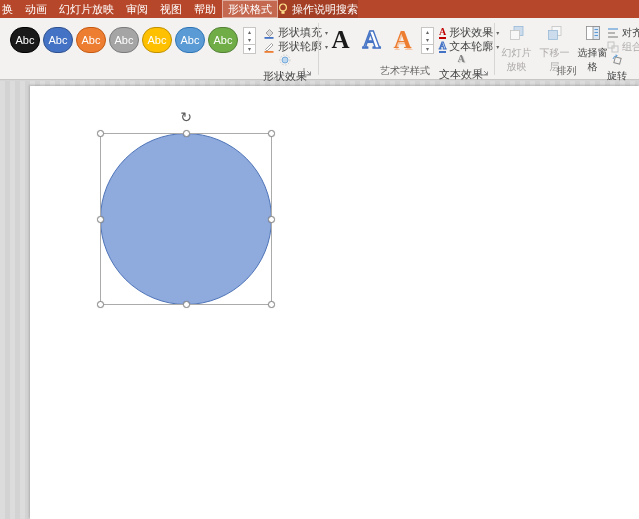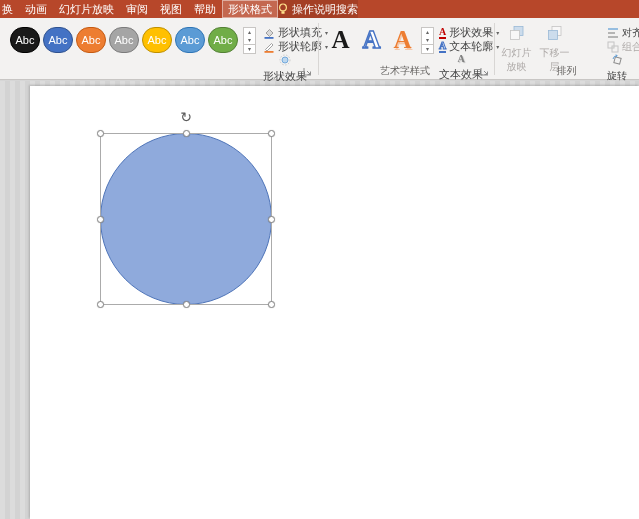--- a/index.html
+++ b/index.html
@@ -181,20 +181,32 @@
     </div>
     <div class="abtn disabled" style="left:536px">
       <span>
         <svg width="16" height="16" viewBox="0 0 16 16">
             <rect x="5" y="1.5" width="9" height="9" fill="#fff" stroke="#8c8c8c" stroke-width="0.8"></rect>
             <rect x="1.5" y="5.5" width="9" height="9" fill="#9dc3e6" stroke="#2e75b6" stroke-width="0.8"></rect>
           </svg>
       </span>
       <span class="albl">下移一层</span>
     </div>
+    <div class="abtn" style="left:574px">
+      <span>
+        <svg width="16" height="16" viewBox="0 0 16 16">
+            <rect x="1.5" y="1.5" width="13" height="13" fill="#fff" stroke="#8c8c8c" stroke-width="0.8"></rect>
+            <rect x="8" y="1.5" width="6.5" height="13" fill="#dce6f2" stroke="#8c8c8c" stroke-width="0.8"></rect>
+            <line x1="9.5" y1="4.5" x2="13" y2="4.5" stroke="#5b9bd5" stroke-width="1"></line>
+            <line x1="9.5" y1="7.5" x2="13" y2="7.5" stroke="#5b9bd5" stroke-width="1"></line>
+            <line x1="9.5" y1="10.5" x2="13" y2="10.5" stroke="#5b9bd5" stroke-width="1"></line>
+          </svg>
+      </span>
+      <span class="albl">选择窗格</span>
+    </div>
 
     <div class="sbtn r1" style="left:607px;font-size:10px">
       <span class="ic">
         <svg width="12" height="12" viewBox="0 0 12 12">
             <line x1="1" y1="2" x2="11" y2="2" stroke="#5b9bd5" stroke-width="1.2"></line>
             <line x1="1" y1="6" x2="8" y2="6" stroke="#8c8c8c" stroke-width="1.2"></line>
             <line x1="1" y1="10" x2="11" y2="10" stroke="#8c8c8c" stroke-width="1.2"></line>
           </svg>
       </span>
       <span>对齐</span>

